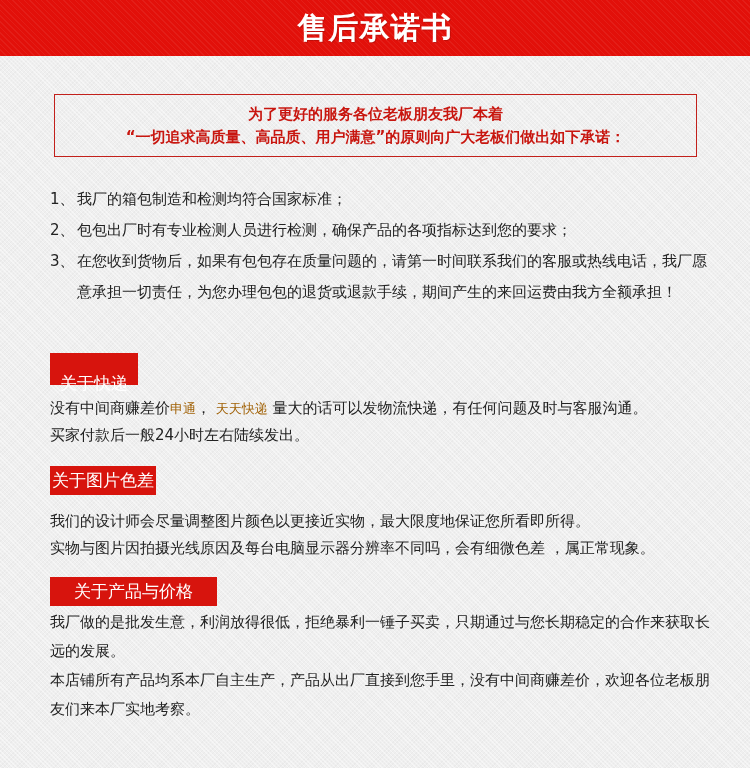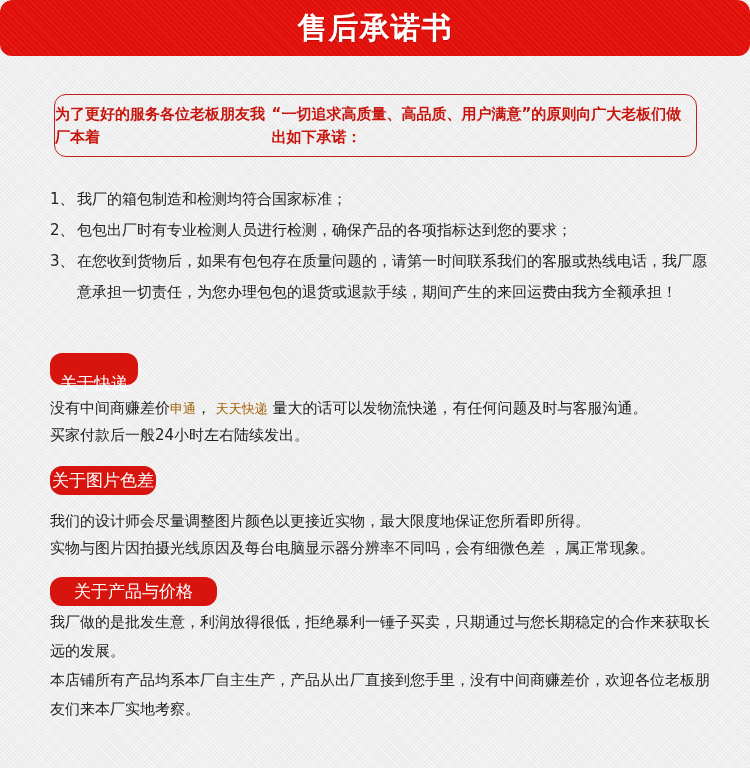--- a/index.html
+++ b/index.html
@@ -1,15 +1,15 @@
 <!DOCTYPE html>
 <html><head>
 <meta charset="utf-8">
 <style>
-  * { margin: 0; padding: 0; box-sizing: border-box; border-radius: 12px; }
+  * { margin: 0; padding: 0; box-sizing: border-box; }
   html, body { width: 750px; height: 768px; overflow: hidden; }
   body {
     font-family: "DejaVu Sans", "Liberation Sans", sans-serif;
     background-color: #efefef;
     background-image:
       repeating-linear-gradient(45deg, rgba(255,255,255,0.45) 0 1px, transparent 1px 3px),
       repeating-linear-gradient(-45deg, rgba(0,0,0,0.025) 0 1px, transparent 1px 3px);
     color: #222;
     position: relative;
   }
@@ -19,21 +19,21 @@
     background-image: repeating-linear-gradient(45deg, rgba(255,255,255,0.06) 0 1px, transparent 1px 4px);
     display: flex; align-items: center; justify-content: center;
   }
   .header h1 {
     color: #fff; font-size: 30px; font-weight: bold; letter-spacing: 1px;
     text-shadow: 1px 1px 0 rgba(0,0,0,0.15);
   }
   .intro-box {
     position: absolute; left: 54px; top: 94px; width: 643px; height: 63px;
     border: 1.5px solid #c2201b;
-    display: flex; flex-direction: row; align-items: center; justify-content: center;
+    display: flex; flex-direction: column; align-items: center; justify-content: center;
     color: #c8160f; font-weight: bold; font-size: 15px; line-height: 23px;
   }
   .list { position: absolute; left: 50px; top: 184px; width: 670px; font-size: 15px; line-height: 31px; color: #222; }
   .list .item { display: flex; }
   .list .num { width: 27px; flex: none; }
   .list .txt { flex: 1; }
   .section-tag {
     position: absolute; left: 50px;
     background: #d7140d; color: #fff; font-size: 17px;
     height: 29px; line-height: 29px; padding: 16px 10px;

